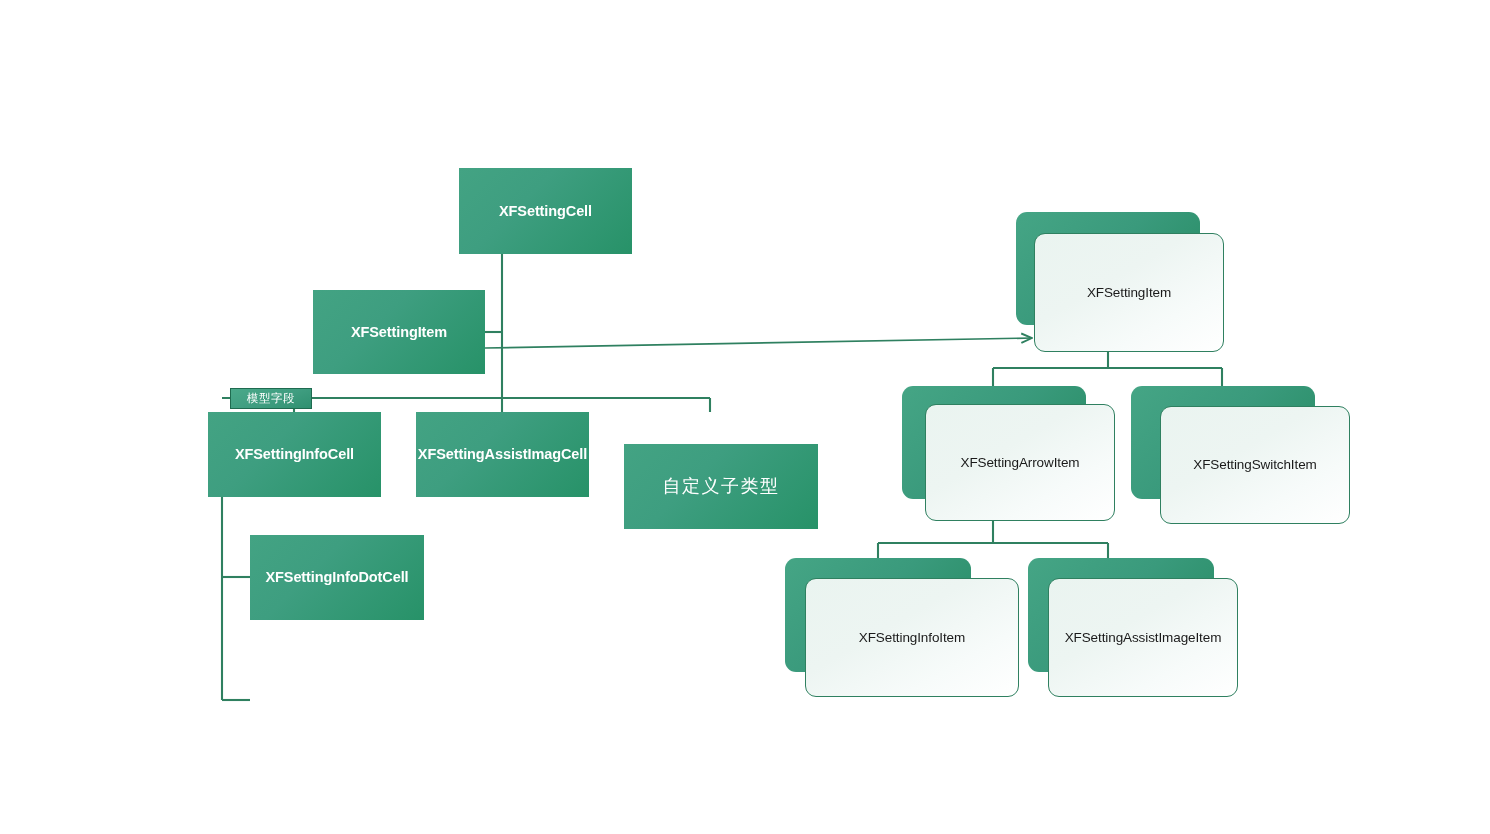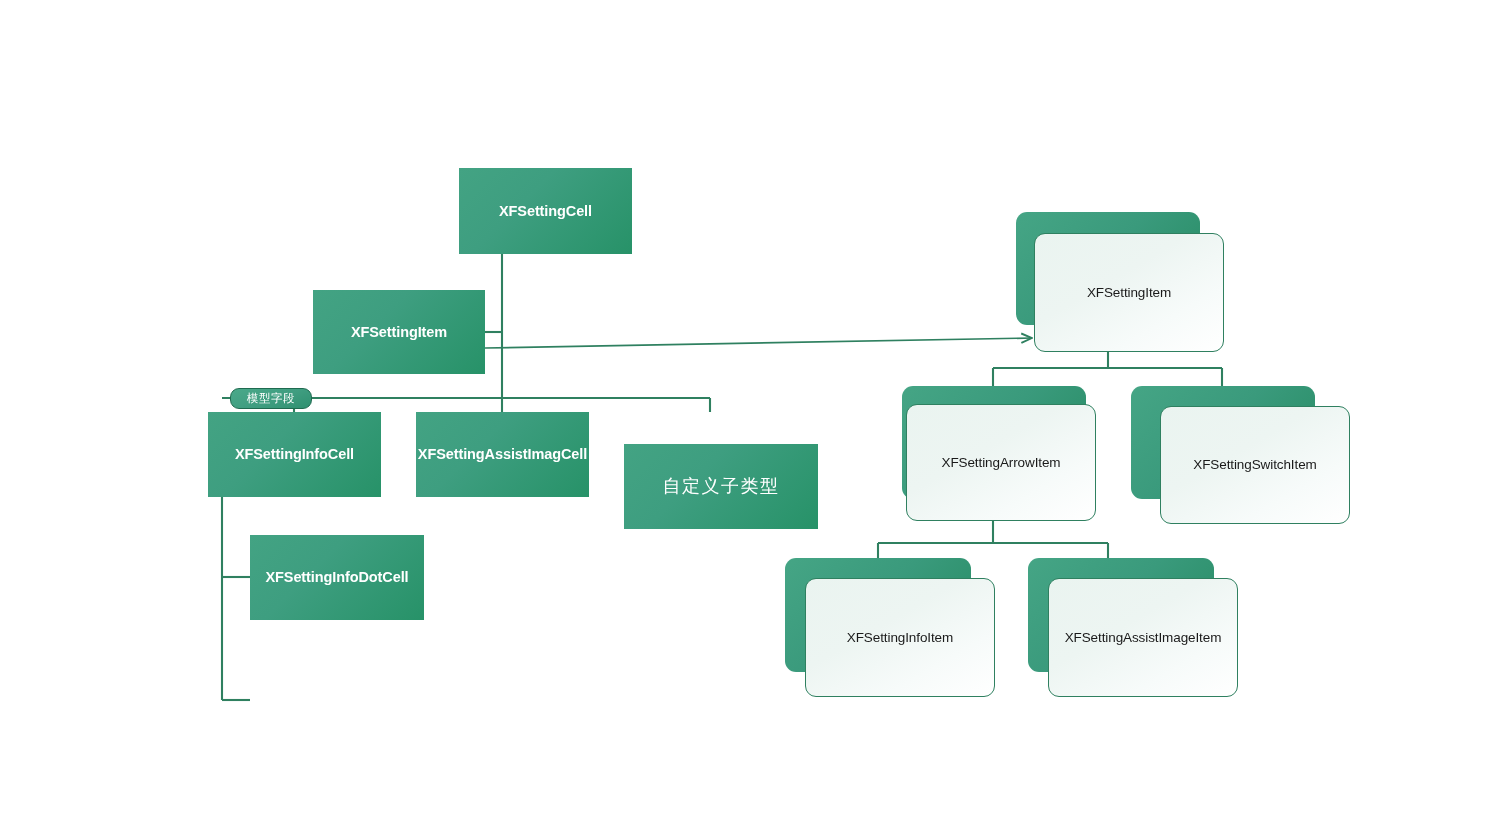--- a/index.html
+++ b/index.html
@@ -91,21 +91,21 @@
 
   
   .edge-badge {
     position: absolute;
     z-index: 4;
     display: flex;
     align-items: center;
     justify-content: center;
     background: linear-gradient(160deg, #4aa98a 0%, #3f9d80 55%, #2f9070 100%);
     border: 1.3px solid #1f6b50;
-    border-radius: 9px;
+    border-radius: 0;
     color: #ffffff;
     box-sizing: border-box;
   }
   .edge-badge .node-label {
     font-size: 11.5px;
     letter-spacing: 0.6px;
     white-space: nowrap;
     font-family: "DejaVu Sans", "Liberation Sans", sans-serif;
   }
 </style>
@@ -182,35 +182,35 @@
 
   <div class="stack-node" style="left:1016px; top:212px; width:210px; height:142px;">
     <div class="stack-back" style="width:184px; height:113px;"></div>
     <div class="stack-front" style="left:18px; top:21px; width:190px; height:119px;">
       <span class="node-label">XFSettingItem</span>
     </div>
   </div>
 
   <div class="stack-node" style="left:902px; top:386px; width:210px; height:137px;">
     <div class="stack-back" style="width:184px; height:113px;"></div>
-    <div class="stack-front" style="left:4px; top:18px; width:190px; height:117px;">
+    <div class="stack-front" style="left:23px; top:18px; width:190px; height:117px;">
       <span class="node-label">XFSettingArrowItem</span>
     </div>
   </div>
 
   <div class="stack-node" style="left:1131px; top:386px; width:212px; height:140px;">
     <div class="stack-back" style="width:184px; height:113px;"></div>
     <div class="stack-front" style="left:21px; top:20px; width:190px; height:118px;margin-left:8px;">
       <span class="node-label">XFSettingSwitchItem</span>
     </div>
   </div>
 
   <div class="stack-node" style="left:785px; top:558px; width:212px; height:141px;">
     <div class="stack-back" style="width:186px; height:114px;"></div>
-    <div class="stack-front" style="left:20px; top:20px; width:190px; height:119px;">
+    <div class="stack-front" style="left:20px; top:20px; width:214px; height:119px;">
       <span class="node-label">XFSettingInfoItem</span>
     </div>
   </div>
 
   <div class="stack-node" style="left:988px; top:558px; width:212px; height:141px;margin-left:40px;">
     <div class="stack-back" style="width:186px; height:114px;"></div>
     <div class="stack-front" style="left:20px; top:20px; width:190px; height:119px;">
       <span class="node-label">XFSettingAssistImageItem</span>
     </div>
   </div>

